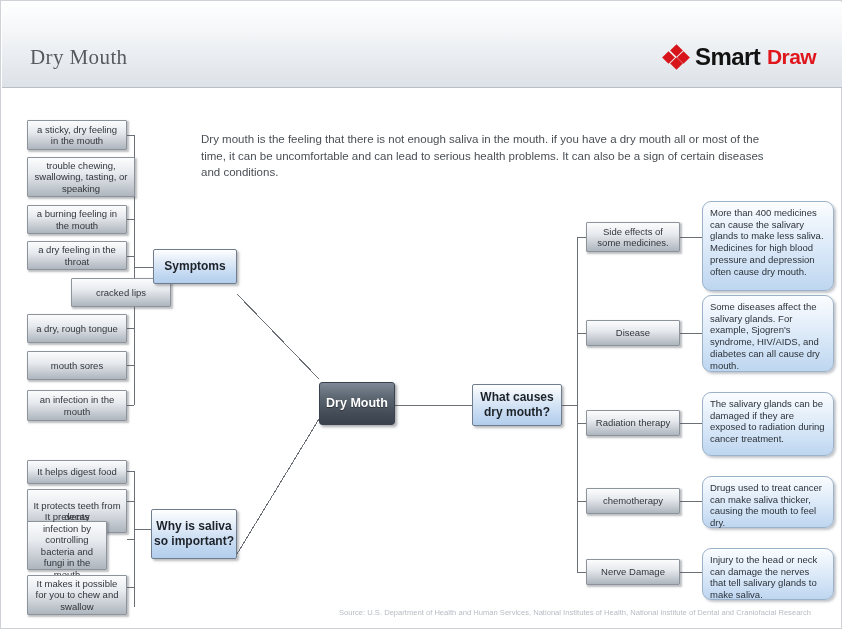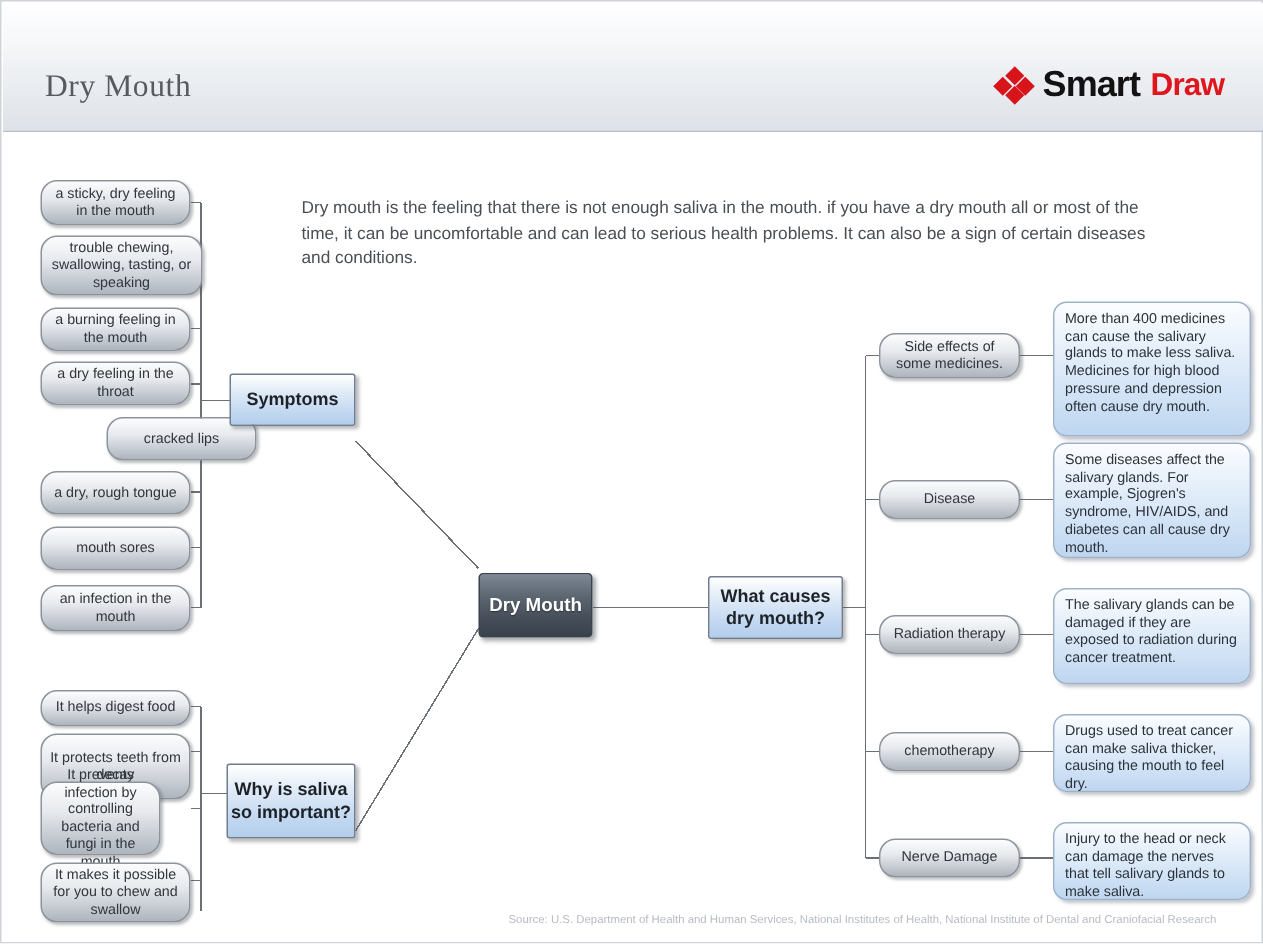--- a/index.html
+++ b/index.html
@@ -62,21 +62,21 @@
   
   .node{
     position:absolute;box-sizing:border-box;
     display:flex;align-items:center;justify-content:center;
     text-align:center;
   }
   .node span{display:block;width:100%;}
 
   
   .leaf{
-    border:1px solid #8c939b;border-radius:11px;
+    border:1px solid #8c939b;border-radius:1px;
     background:linear-gradient(to bottom,#fbfcfd 0%,#e7eaee 40%,#c9ced5 72%,#aeb5bd 100%);
     box-shadow:1.5px 1.5px 2px rgba(80,85,92,.38);
     font-size:9.5px;color:#31363c;line-height:11.5px;padding:2px 5px;
   }
 
   
   .branch{
     border:1px solid #6f7d8d;border-radius:2px;
     background:linear-gradient(to bottom,#ffffff 0%,#e4edf8 30%,#c5daf2 70%,#b2cdec 100%);
     box-shadow:2px 2px 2.5px rgba(80,85,92,.4);

